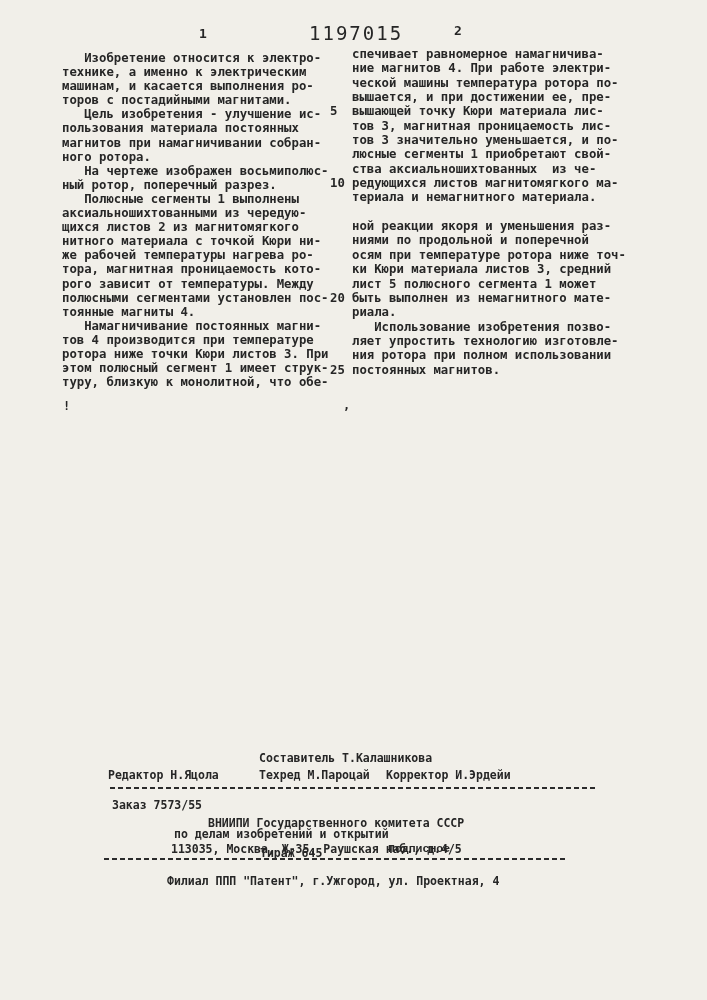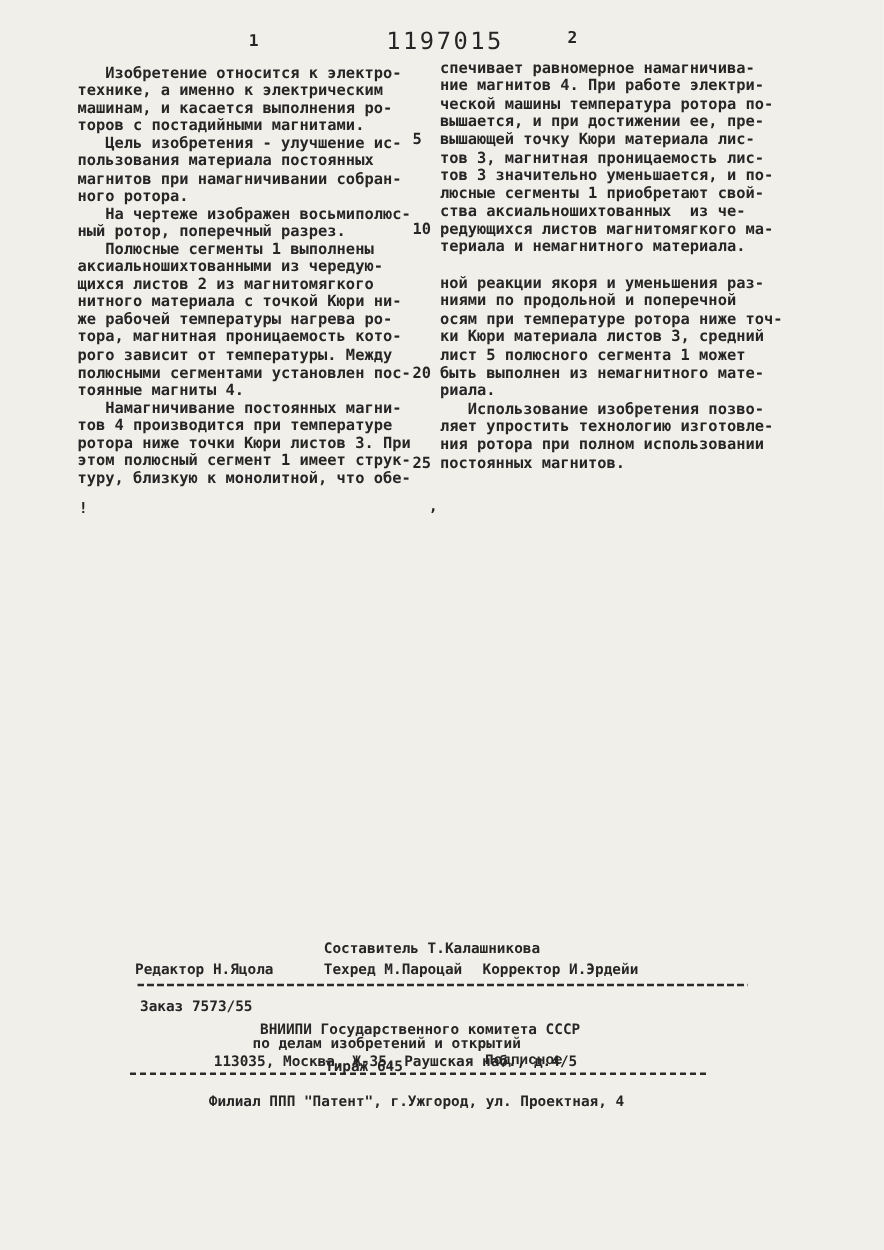--- a/index.html
+++ b/index.html
@@ -172,20 +172,20 @@
   <div class="footer-item" style="left:259px;top:768px;">Техред М.Пароцай</div>
   <div class="footer-item" style="left:386px;top:768px;">Корректор И.Эрдейи</div>
 
   <div class="dash-line" style="left:110px;top:787px;width:488px;"></div>
 
   <div class="footer-item" style="left:112px;top:798px;">Заказ 7573/55</div>
   <div class="footer-item" style="left:260px;top:798px;margin-top:48px;">Тираж 645</div>
   <div class="footer-item" style="left:388px;top:842px;font-family:Liberation Mono, monospace;">Подписное</div>
 
   <div class="footer-item" style="left:167px;top:816px;padding-left:41px;">ВНИИПИ Государственного комитета СССР</div>
-  <div class="footer-item" style="left:202px;top:827px;">по делам изобретений и открытий</div>
+  <div class="footer-item" style="left:174px;top:827px;">по делам изобретений и открытий</div>
   <div class="footer-item" style="left:171px;top:842px;">113035, Москва, Ж-35, Раушская наб., д.4/5</div>
 
   <div class="dash-line" style="left:104px;top:858px;width:462px;"></div>
 
   <div class="footer-item" style="left:167px;top:874px;">Филиал ППП "Патент", г.Ужгород, ул. Проектная, 4</div>
 
 </div>
 
 </body></html>

